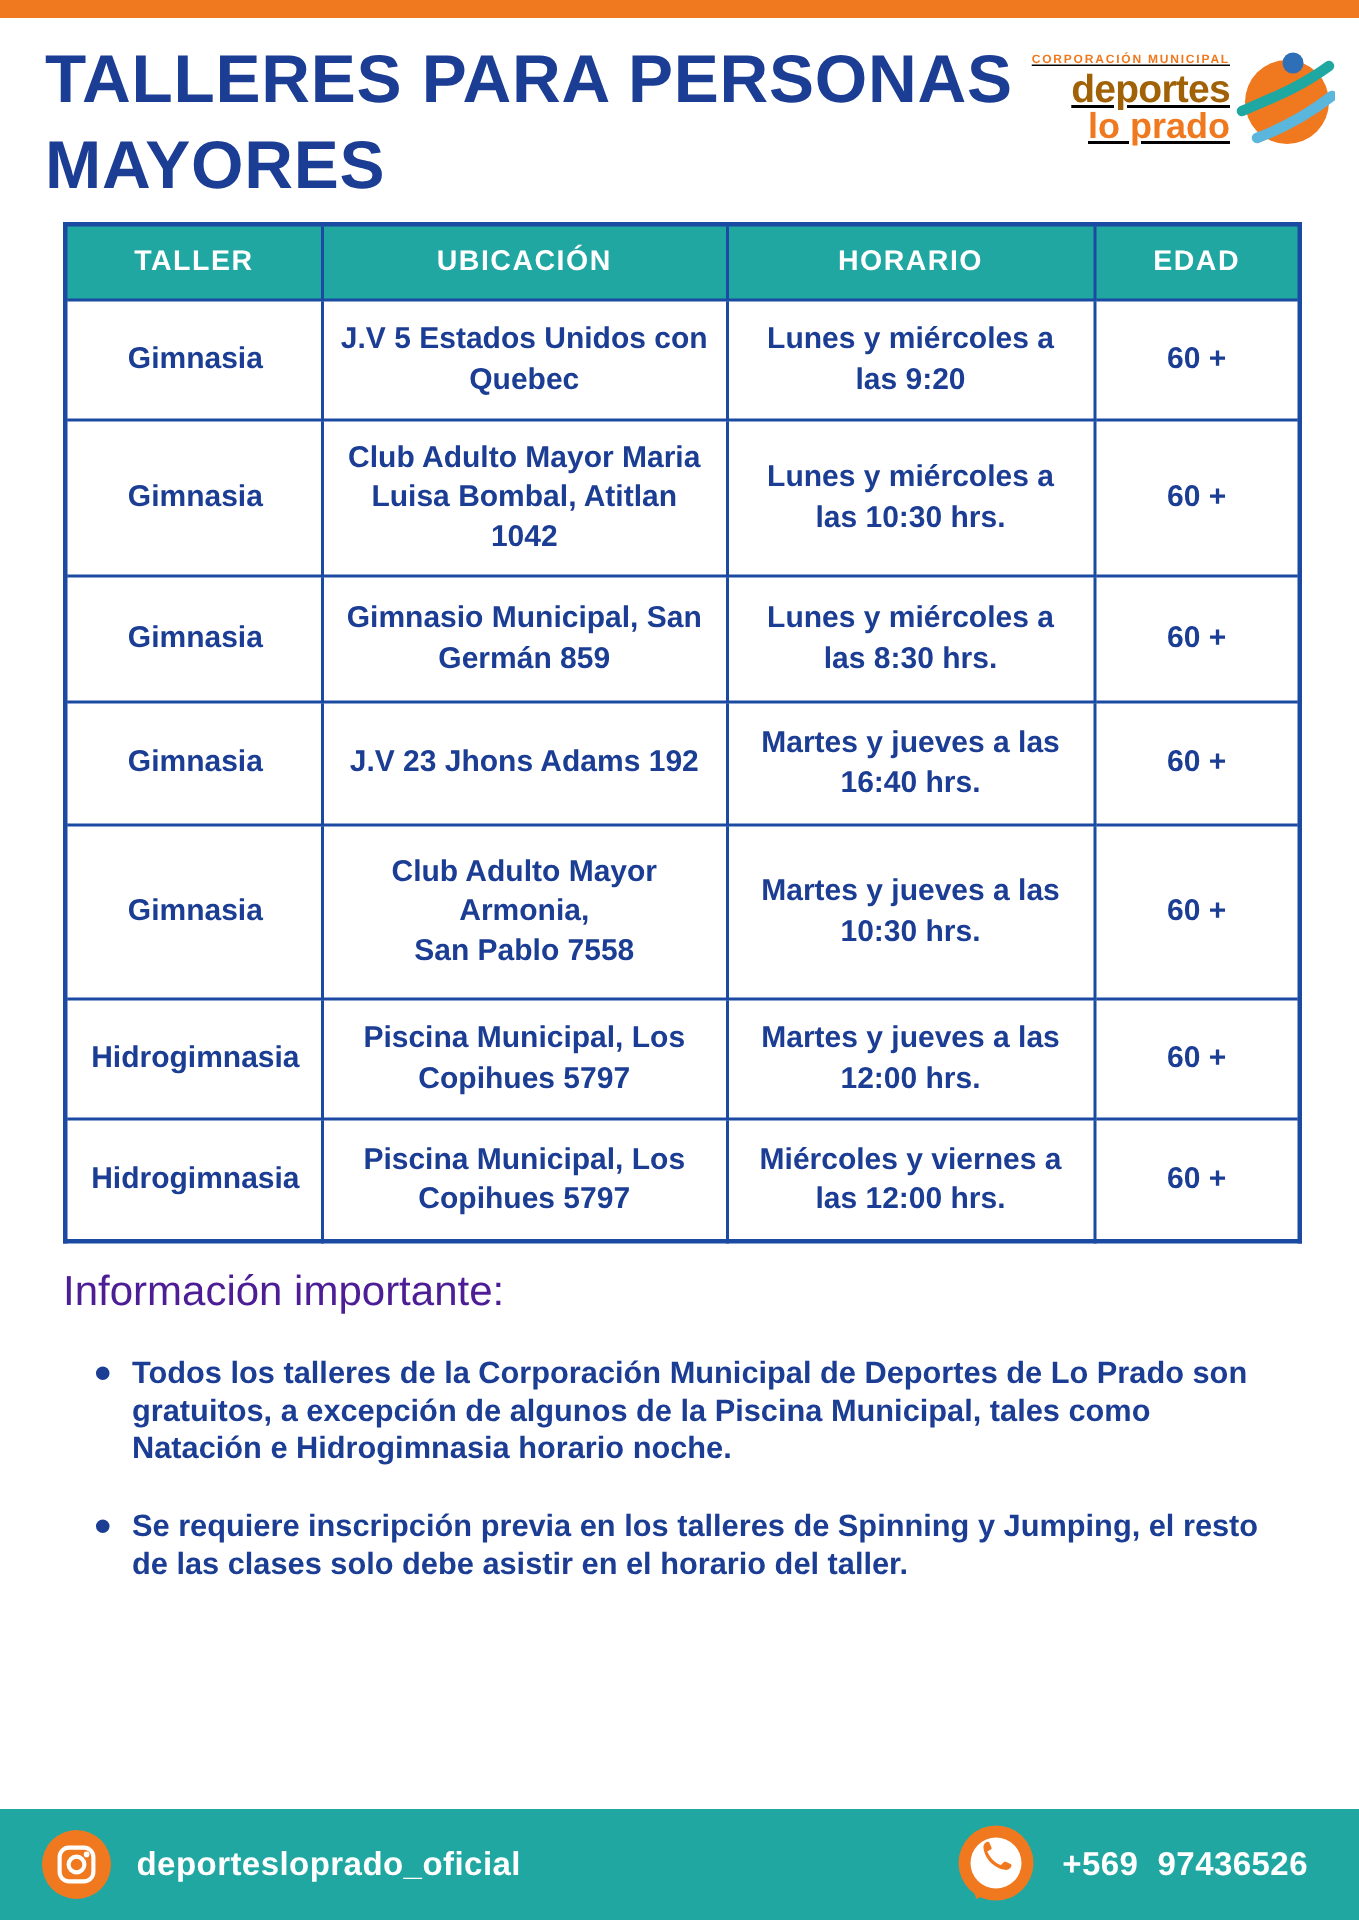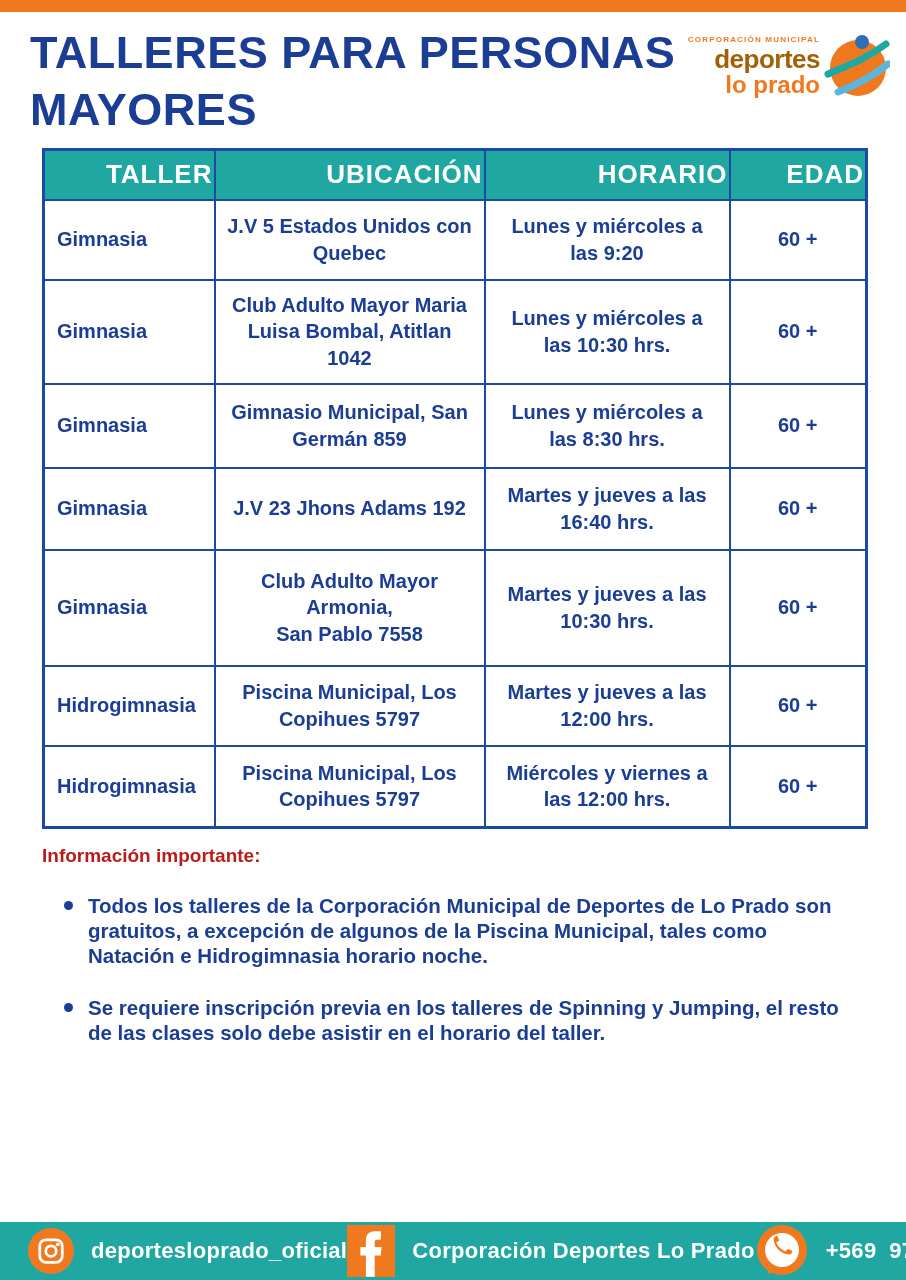--- a/index.html
+++ b/index.html
@@ -24,21 +24,21 @@
     color: #1B3D94;
     font-size: 45px;
     line-height: 57px;
     font-weight: 800;
     letter-spacing: 0.5px;
     white-space: pre-line;
     max-width: 680px;
   }
   .logo {
     position: absolute; top: 30px; right: 16px;
-    display: flex; align-items: center; gap: 4px;
+    display: flex; align-items: center; gap: 4px; text-decoration: underline;
   }
   .logo-text { text-align: right; line-height: 1; }
   .logo-tagline {
     color: #F0791F; font-size: 8px; font-weight: bold;
     letter-spacing: 1.2px; margin-bottom: 2px;
   }
   .logo-name { color: #a16207; font-size: 26px; font-weight: 800; letter-spacing: -0.5px; }
   .logo-sub  { color: #F0791F; font-size: 24px; font-weight: 800; margin-top: 1px; padding-left: 40px; }
   .logo-ball { width: 66px; height: 72px; }
 
@@ -50,48 +50,48 @@
     width: 823px;
     border: 3px solid #1B4AA2;
   }
   table.schedule th, table.schedule td {
     border: 2px solid #1B4AA2;
     vertical-align: middle;
   }
   table.schedule th {
     background: #20A7A2;
     color: #ffffff;
-    font-size: 26px;
+    font-size: 19px;
     font-weight: bold;
     letter-spacing: 1px;
     height: 50px;
-    text-align: right;
+    text-align: center;
   }
   table.schedule td {
     color: #1B3D94;
     font-size: 20px;
     font-weight: bold;
     line-height: 1.32;
     text-align: center;
     padding: 8px 10px;
   }
-  table.schedule td.col-taller { text-align: left; padding-left: 12px; }
+  table.schedule td.col-taller { text-align: center; padding-left: 12px; }
   table.schedule td.col-ubicacion { white-space: pre-line; }
   tr.r1 { height: 80px; }  tr.r2 { height: 104px; }
   tr.r3 { height: 84px; }  tr.r4 { height: 82px; }
   tr.r5 { height: 116px; } tr.r6 { height: 80px; }
   tr.r7 { height: 82px; }
 
   
   .info { position: absolute; top: 845px; left: 42px; width: 840px; }
   .info h2 {
     margin: 0 0 26px 0;
-    color: #b91c1c;
-    font-size: 19px;
-    font-weight: 700;
+    color: #4c1d95;
+    font-size: 28px;
+    font-weight: 400;
   }
   .info ul { list-style: none; margin: 0; padding: 0 0 0 22px; max-width: 812px; }
   .info li {
     position: relative;
     padding-left: 24px;
     margin-bottom: 27px;
     color: #1B3D94;
     font-size: 20.5px;
     font-weight: bold;
     line-height: 1.22;
@@ -99,21 +99,21 @@
   .info li::before {
     content: "";
     position: absolute; left: 0; top: 8px;
     width: 9px; height: 9px; border-radius: 50%;
     background: #1B3D94;
   }
 
   
   .footer {
     position: absolute; bottom: 0; left: 0;
-    width: 100%; height: 58px;
+    width: 100%; height: 74px;
     background: #20A7A2;
     display: flex; align-items: center;
     justify-content: space-between;
     padding: 0 34px 0 28px;
   }
   .social { display: flex; align-items: center; gap: 17px; }
   .social .label {
     color: #ffffff; font-size: 22px; font-weight: bold;
     letter-spacing: 0.3px; white-space: pre;
   }
@@ -230,28 +230,20 @@
     <span class="ic-ig">
       <svg width="30" height="30" viewBox="0 0 24 24" aria-hidden="true">
         <rect x="3" y="3" width="18" height="18" rx="5" fill="none" stroke="#ffffff" stroke-width="2.2"></rect>
         <circle cx="12" cy="12" r="4.2" fill="none" stroke="#ffffff" stroke-width="2.2"></circle>
         <circle cx="17.4" cy="6.6" r="1.5" fill="#ffffff"></circle>
       </svg>
     </span>
     <span class="label">deportesloprado_oficial</span>
   </div>
 
-  <div class="social">
-    <span class="ic-fb">
-      <svg width="34" height="46" viewBox="0 0 24 32" aria-hidden="true">
-        <path d="M15 6h4V0h-4.6C10.6 0 8.4 2.6 8.4 6.2V11H4.5v6h3.9v15h6.2V17h4.3l.6-6h-4.9V7.4c0-.9.5-1.4 1.4-1.4z" fill="#ffffff"></path>
-      </svg>
-    </span>
-    <span class="label">Corporación Deportes Lo Prado</span>
-  </div>
 
   <div class="social">
     <span>
       <svg class="ic-wa" viewBox="0 0 54 54" aria-hidden="true">
         <circle cx="27" cy="26" r="25" fill="#F0791F"></circle>
         <path d="M10 40 L14 50 L22 46 Z" fill="#F0791F"></path>
         <circle cx="27" cy="26" r="17" fill="#ffffff"></circle>
         <path d="M21.2 18.3c.9 2 2 3.9 3.6 5.5 1.6 1.6 3.5 2.8 5.5 3.6l2-2c.3-.3.8-.4 1.2-.2l3.2 1.4c.5.2.8.9.6 1.4-.5 1.5-2 2.7-3.6 2.6-7.6-.6-14.5-7.5-15.1-15.1-.1-1.6 1.1-3.1 2.6-3.6.6-.2 1.2.1 1.4.6l1.4 3.2c.2.4.1.9-.2 1.2l-2.6 1.4z" fill="#F0791F"></path>
       </svg>
     </span>

